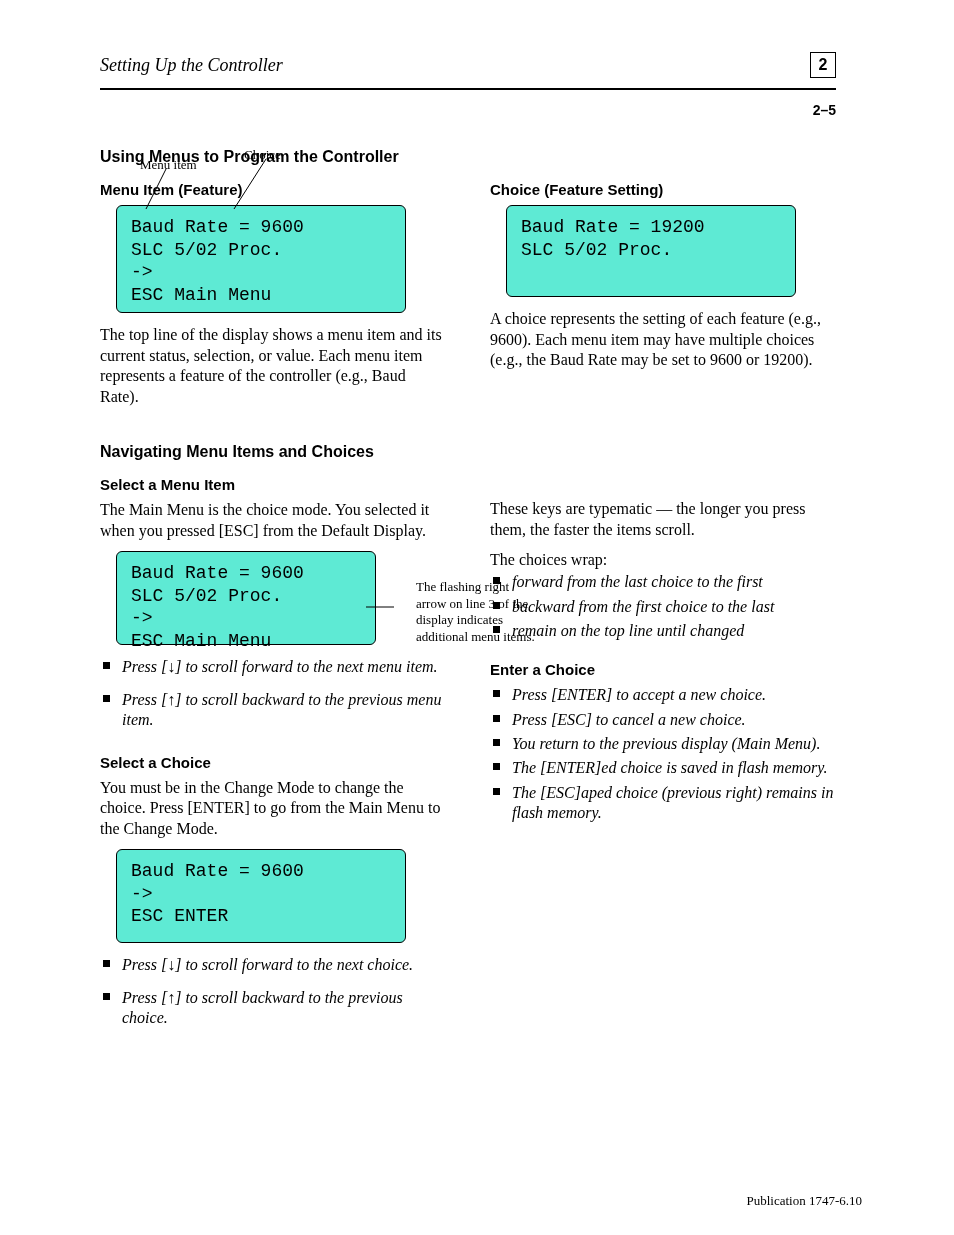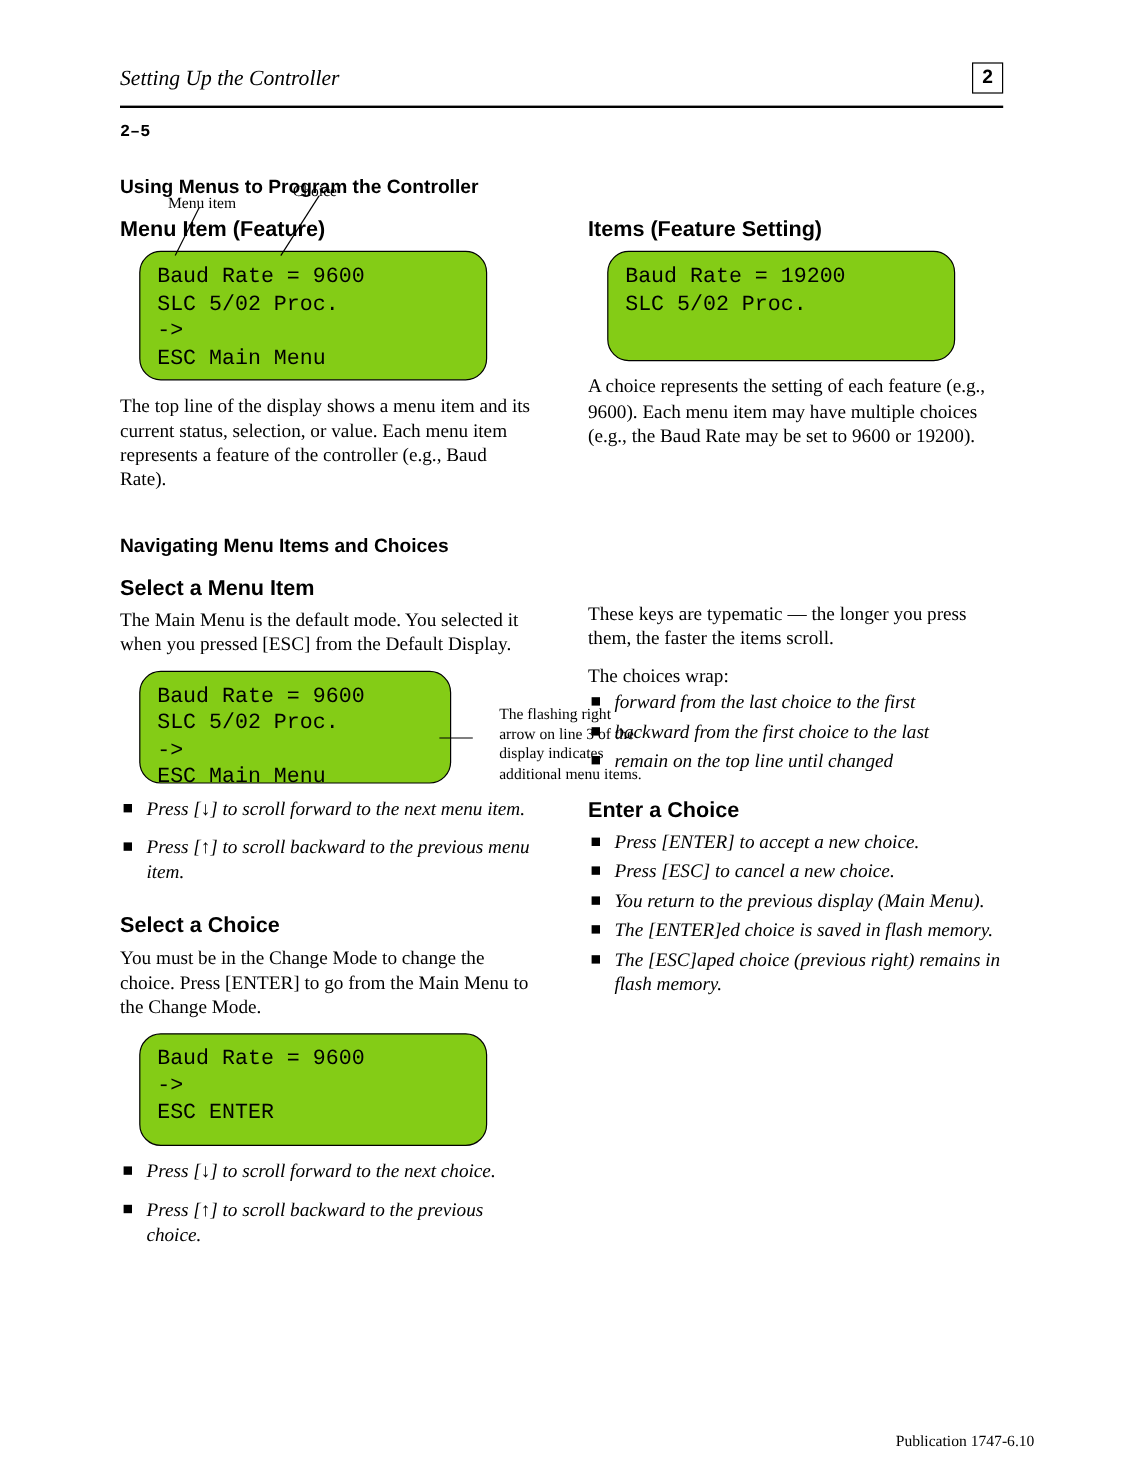--- a/index.html
+++ b/index.html
@@ -3,28 +3,28 @@
 <meta charset="utf-8">
 <style>
   @page { margin:0; }
   html,body{margin:0;padding:0;background:#fff;font-family:"Times New Roman",Times,serif;color:#000;}
   .page{width:940px;height:1235px;position:relative;box-sizing:border-box;padding:52px 104px 0 100px;}
   .top-row{display:flex;align-items:center;margin-bottom:10px;}
   .top-row .label{font-style:italic;font-size:18px;}
   .top-row .spacer{flex:1;}
   .chapbox{width:24px;height:24px;border:1px solid #000;display:flex;align-items:center;justify-content:center;font-family:Arial,Helvetica,sans-serif;font-weight:bold;font-size:16px;margin-left:10px;}
   .hr{height:2px;background:#000;margin-top:4px;margin-bottom:12px;}
-  .pgnum{font-family:Liberation Mono, monospace;font-weight:bold;font-size:14px;margin-bottom:30px;}
+  .pgnum{font-family:Liberation Sans, sans-serif;font-weight:bold;font-size:14px;text-align:right;margin-bottom:30px;}
   .h2{font-family:Arial,Helvetica,sans-serif;font-weight:bold;font-size:16px;margin:6px 0 14px 0;}
-  .h3{font-family:Arial,Helvetica,sans-serif;font-weight:bold;font-size:18px;margin:6px 0 6px 0;}
+  .h3{font-family:Arial,Helvetica,sans-serif;font-weight:bold;font-size:15px;margin:6px 0 6px 0;}
   .row{display:flex;gap:44px;}
   .col{flex:1;min-width:0;font-size:16px;line-height:1.28;}
   .col .h3{margin-top:0;}
   .p{margin:0 0 10px 0;}
-  .lcd{border:1.5px solid #000;border-radius:18px;box-sizing:border-box;padding:10px 14px;font-family:"Courier New",Courier,monospace;font-size:18px;line-height:1.25;background:#84cc16;white-space:pre;}
+  .lcd{border:1.5px solid #000;border-radius:6px;box-sizing:border-box;padding:10px 14px;font-family:"Courier New",Courier,monospace;font-size:18px;line-height:1.25;background:#5eead4;white-space:pre;}
   .lcd4{height:108px;}
   .lcd2{height:74px;}
   .lcd3{height:94px;}
   .anno{font-size:13px;font-family:"Times New Roman",serif;}
   ul.sq{list-style:none;padding:0;margin:2px 0 10px 0;font-style:italic;}
   ul.sq>li{position:relative;padding-left:22px;margin:2px 0 12px 0;font-size:16px;line-height:1.28;}
   ul.sq>li::before{content:"";position:absolute;left:3px;top:5px;width:7px;height:7px;background:#000;}
   ul.sq.tight>li{margin:2px 0 4px 0;}
   .block{margin-bottom:26px;}
   .shift-left{margin-left:16px;}
@@ -59,37 +59,37 @@
           <div class="anno" style="position:absolute;top:-58px;left:128px;">Choice</div>
           <div class="lcd lcd4">Baud Rate = 9600
 SLC 5/02 Proc.
 -&gt;
 ESC Main Menu</div>
         </div>
         <p class="p">The top line of the display shows a menu item and its current status, selection, or value.  Each menu item represents a feature of the controller (e.g., Baud Rate).</p>
       </div>
 
       <div class="col">
-        <div class="h3">Items (Feature Setting)</div>
+        <div class="h3">Choice (Feature Setting)</div>
         <div class="lcd-wrap" style="width:290px;">
           <div class="lcd lcd2" style="height:92px;">Baud Rate = 19200
 SLC 5/02 Proc.</div>
         </div>
         <p class="p">A choice represents the setting of each feature (e.g., 9600).  Each menu item may have multiple choices (e.g., the Baud Rate may be set to 9600 or 19200).</p>
       </div>
     </div>
   </div>
 
   <div class="block">
     <div class="h2">Navigating Menu Items and Choices</div>
     <div class="row">
 
       <div class="col">
         <div class="h3">Select a Menu Item</div>
-        <p class="p">The Main Menu is the default mode.  You selected it when you pressed [ESC] from the Default Display.</p>
+        <p class="p">The Main Menu is the choice mode.  You selected it when you pressed [ESC] from the Default Display.</p>
         <div class="lcd-wrap" style="width:260px;">
           <div class="lcd lcd3">Baud Rate = 9600
 SLC 5/02 Proc.
 -&gt;
 ESC Main Menu</div>
           <svg width="40" height="20" style="position:absolute;top:46px;right:-30px;pointer-events:none">
             <line x1="0" y1="10" x2="28" y2="10" stroke="#000" stroke-width="1"></line>
           </svg>
           <div class="anno" style="position:absolute;top:28px;left:300px;width:120px;">The flashing right arrow on line 3 of the display indicates additional menu items.</div>
         </div>

